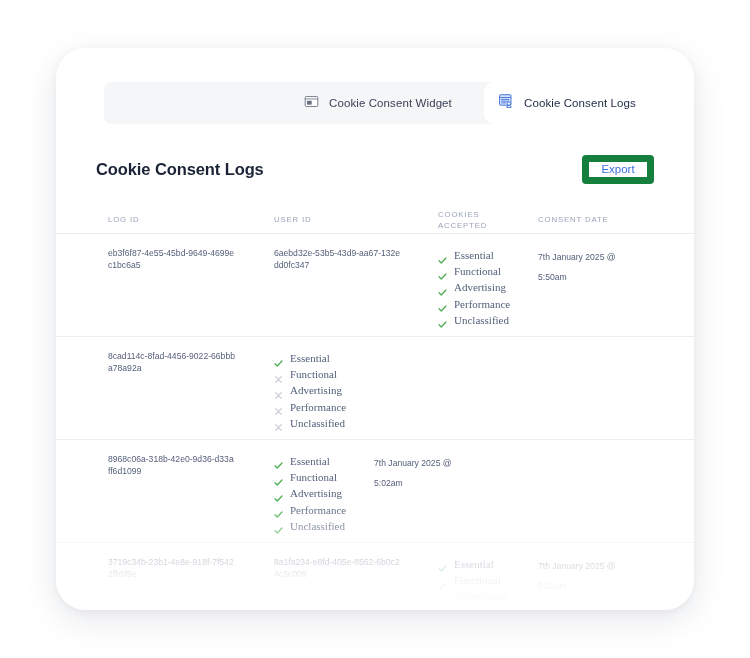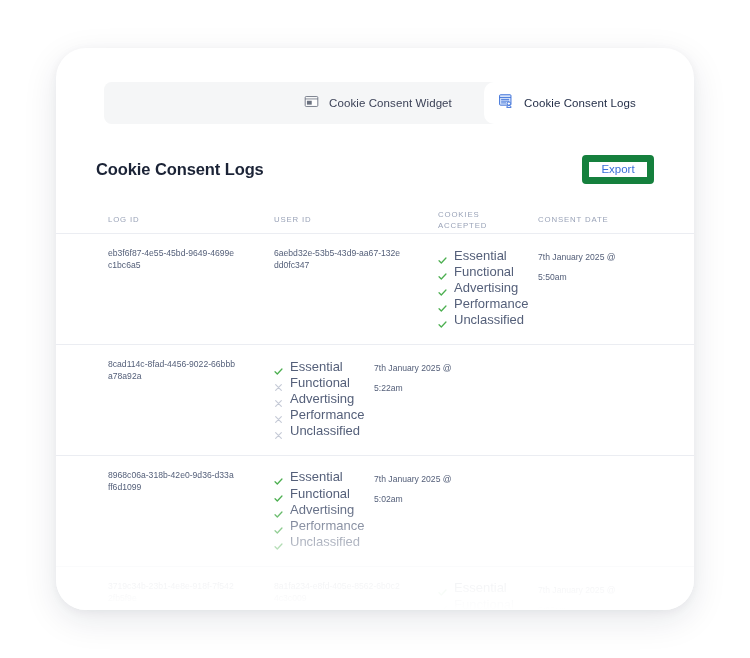--- a/index.html
+++ b/index.html
@@ -103,42 +103,42 @@
     padding-top:6px;
   }
   .th{
     font-size:7.8px;
     letter-spacing:.85px;
     color:#9aa3b8;
     text-transform:uppercase;
     line-height:11px;
     font-weight:400;
   }
-  .tbody-row{min-height:84px;padding-top:13px;padding-bottom:16px;}
+  .tbody-row{min-height:84px;padding-top:13px;padding-bottom:8px;}
   .c-log{width:166px;flex:0 0 166px;}
   .c-user{width:164px;flex:0 0 164px;}
   .c-cook{width:100px;flex:0 0 100px;}
   .c-date{width:110px;flex:0 0 110px;}
 
   .idtext{
     font-size:8.6px;
     line-height:12px;
     color:#55607a;
     word-break:break-all;
     max-width:128px;
   }
   .datetext{
     font-size:8.6px;line-height:20px;color:#55607a;
     max-width:90px;
   }
   .cat{
     display:flex;align-items:center;gap:7px;
     height:16.2px;
   }
-  .cat .cname{font-size:13px;color:#55607a;white-space:nowrap;}
+  .cat .cname{font-size:11px;color:#55607a;white-space:nowrap;font-family:Liberation Serif, serif;}
   .mark{width:9px;height:9px;flex:0 0 9px;display:block;}
 
   
   .fade{
     position:absolute;left:0;bottom:0;width:638px;height:108px;
     background:linear-gradient(to bottom, rgba(255,255,255,0) 0%, rgba(255,255,255,.55) 38%, rgba(255,255,255,.92) 72%, #ffffff 100%);
     pointer-events:none;
   }
 </style>
 </head>
@@ -272,23 +272,20 @@
                   </svg></span>
                 <span class="cname">Performance</span>
               </div>
               <div class="cat">
                 <span class="mark"><svg width="9" height="9" viewBox="0 0 12 12">
                     <path d="M2.2 2.2 9.8 9.8M9.8 2.2 2.2 9.8" stroke="#c5cad6" stroke-width="1.5" stroke-linecap="round"></path>
                   </svg></span>
                 <span class="cname">Unclassified</span>
               </div>
             </div>
-            <div class="c-date">
-              <div class="datetext">7th January 2025 @ 5:22am</div>
-            </div>
           </div>
           <div class="trow tbody-row">
             <div class="c-log">
               <div class="idtext">8968c06a-318b-42e0-9d36-d33aff6d1099</div>
             </div>
             <div class="c-cook">
               <div class="cat">
                 <span class="mark"><svg width="9" height="9" viewBox="0 0 12 12">
                     <path d="M1.4 6.4 4.4 9.3 10.6 2.6" stroke="#4caf50" stroke-width="1.7" fill="none" stroke-linecap="round" stroke-linejoin="round"></path>
                   </svg></span>

